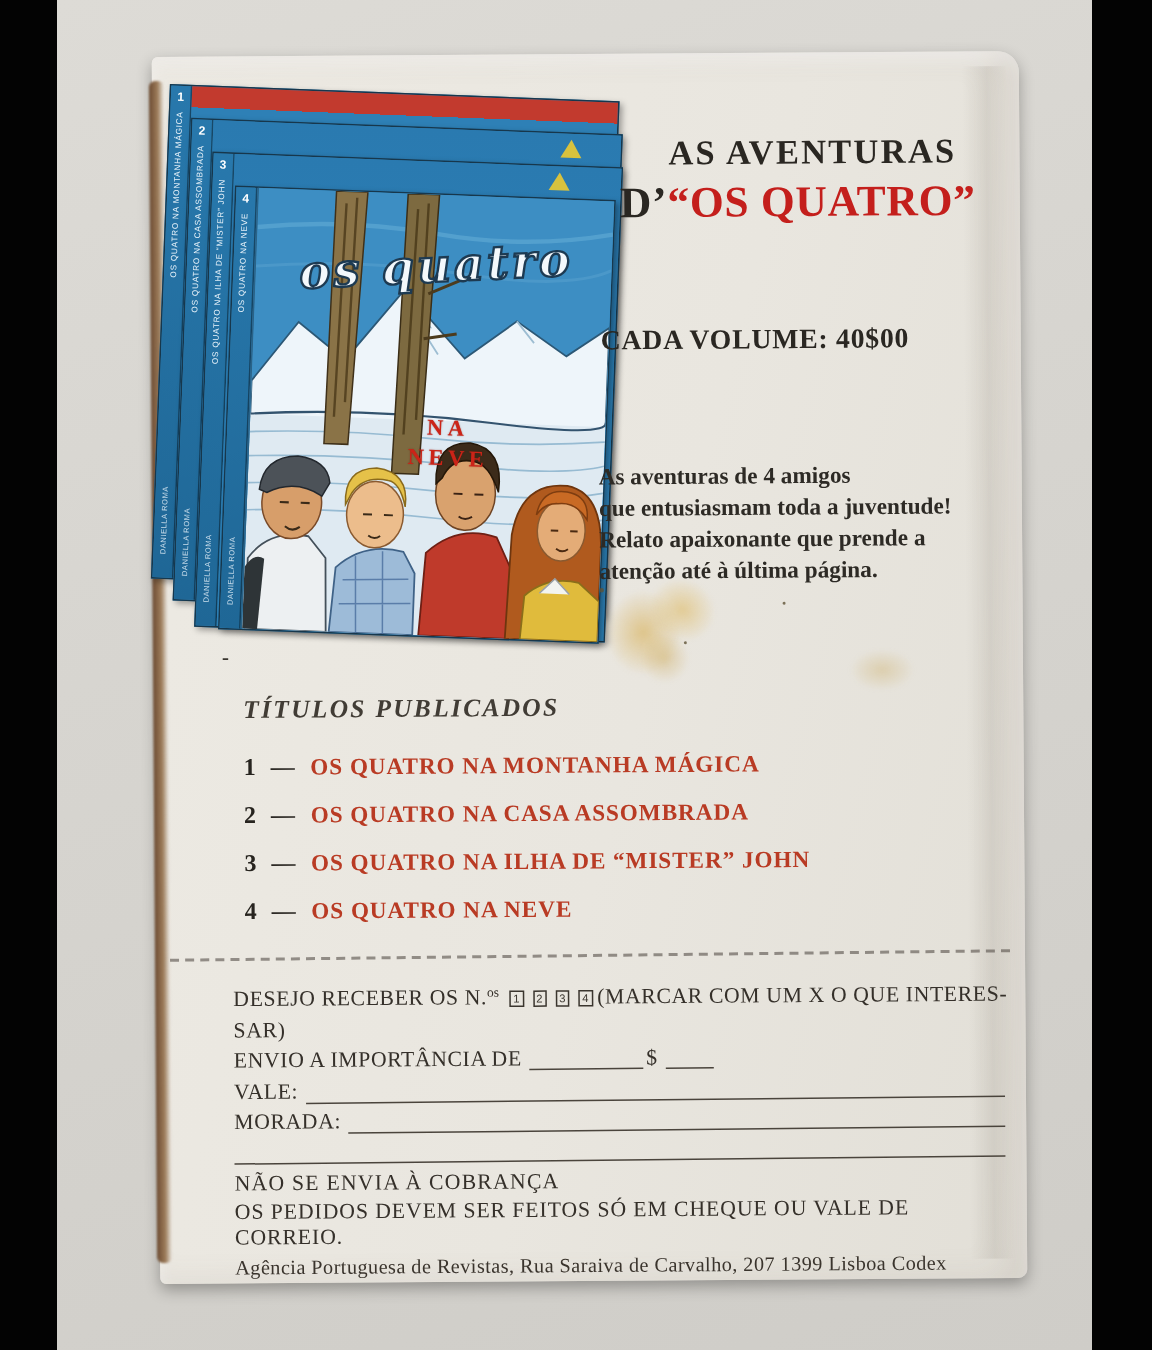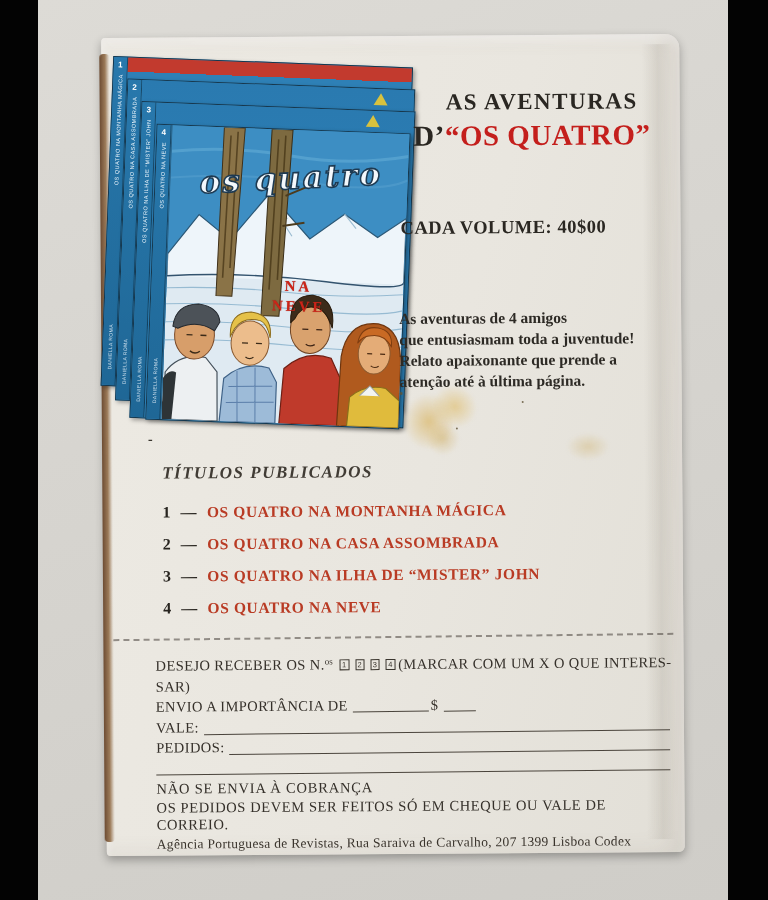--- a/index.html
+++ b/index.html
@@ -263,21 +263,21 @@
         <span class="lbl">ENVIO A IMPORTÂNCIA DE</span>
         <span class="blank fixed70"></span>
         <span class="lbl">$</span>
         <span class="blank fixed30"></span>
       </div>
       <div class="frow">
         <span class="lbl">VALE:</span>
         <span class="blank"></span>
       </div>
       <div class="frow">
-        <span class="lbl">PEDIDOS:</span>
+        <span class="lbl">MORADA:</span>
         <span class="blank"></span>
       </div>
       <div class="frow">
         <span class="blank solo"></span>
       </div>
       <div class="notes">
         <div class="n1">NÃO SE ENVIA À COBRANÇA</div>
         <div class="n2">OS PEDIDOS DEVEM SER FEITOS SÓ EM CHEQUE OU VALE DE CORREIO.</div>
         <div class="publisher">Agência Portuguesa de Revistas, Rua Saraiva de Carvalho, 207 1399 Lisboa Codex</div>
       </div>

